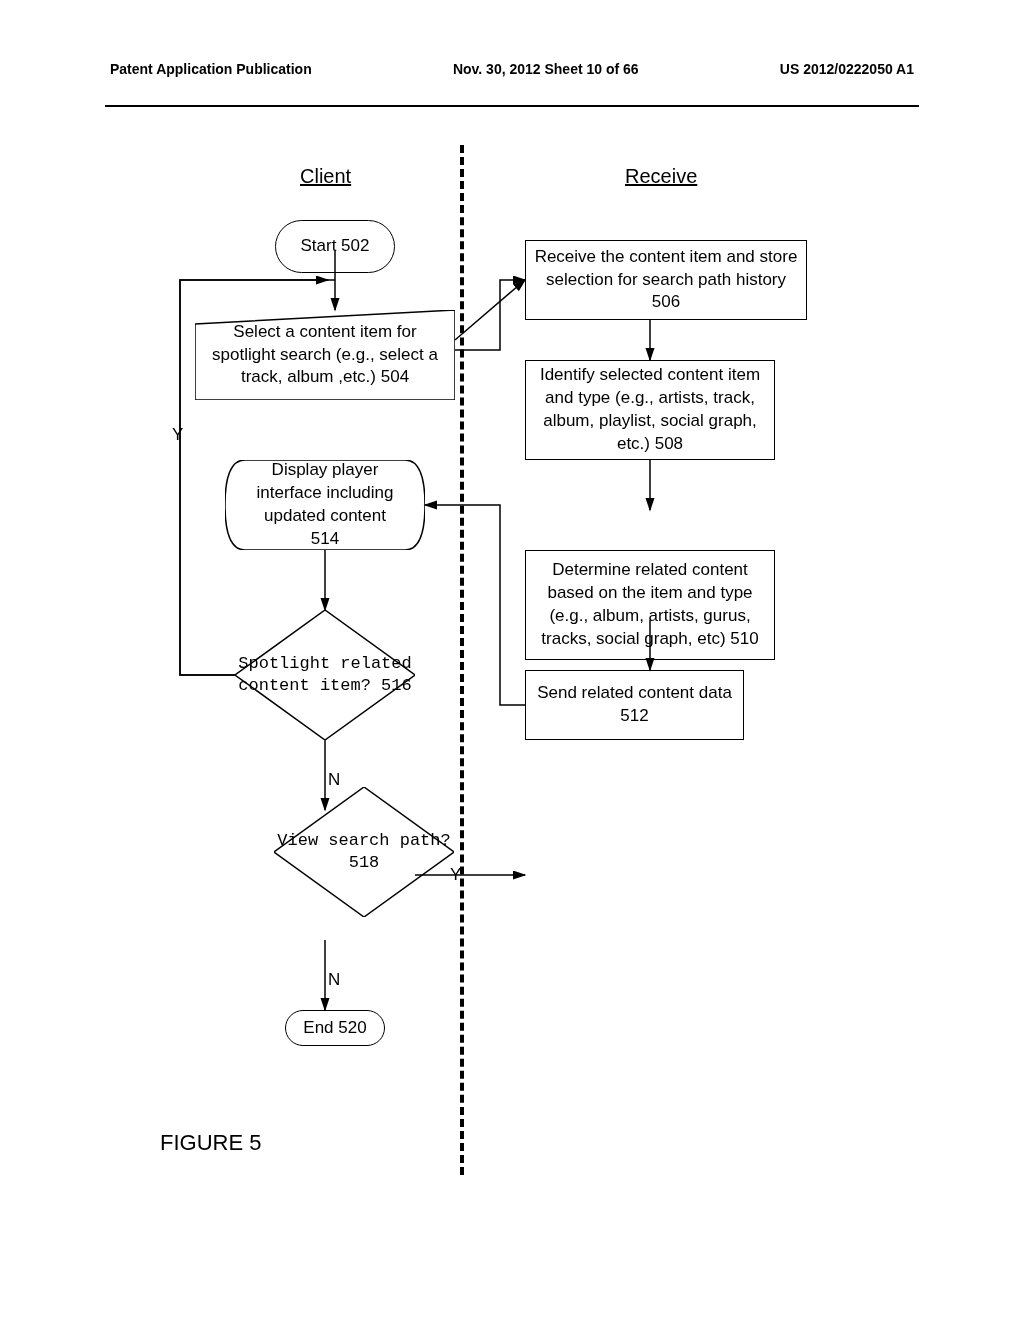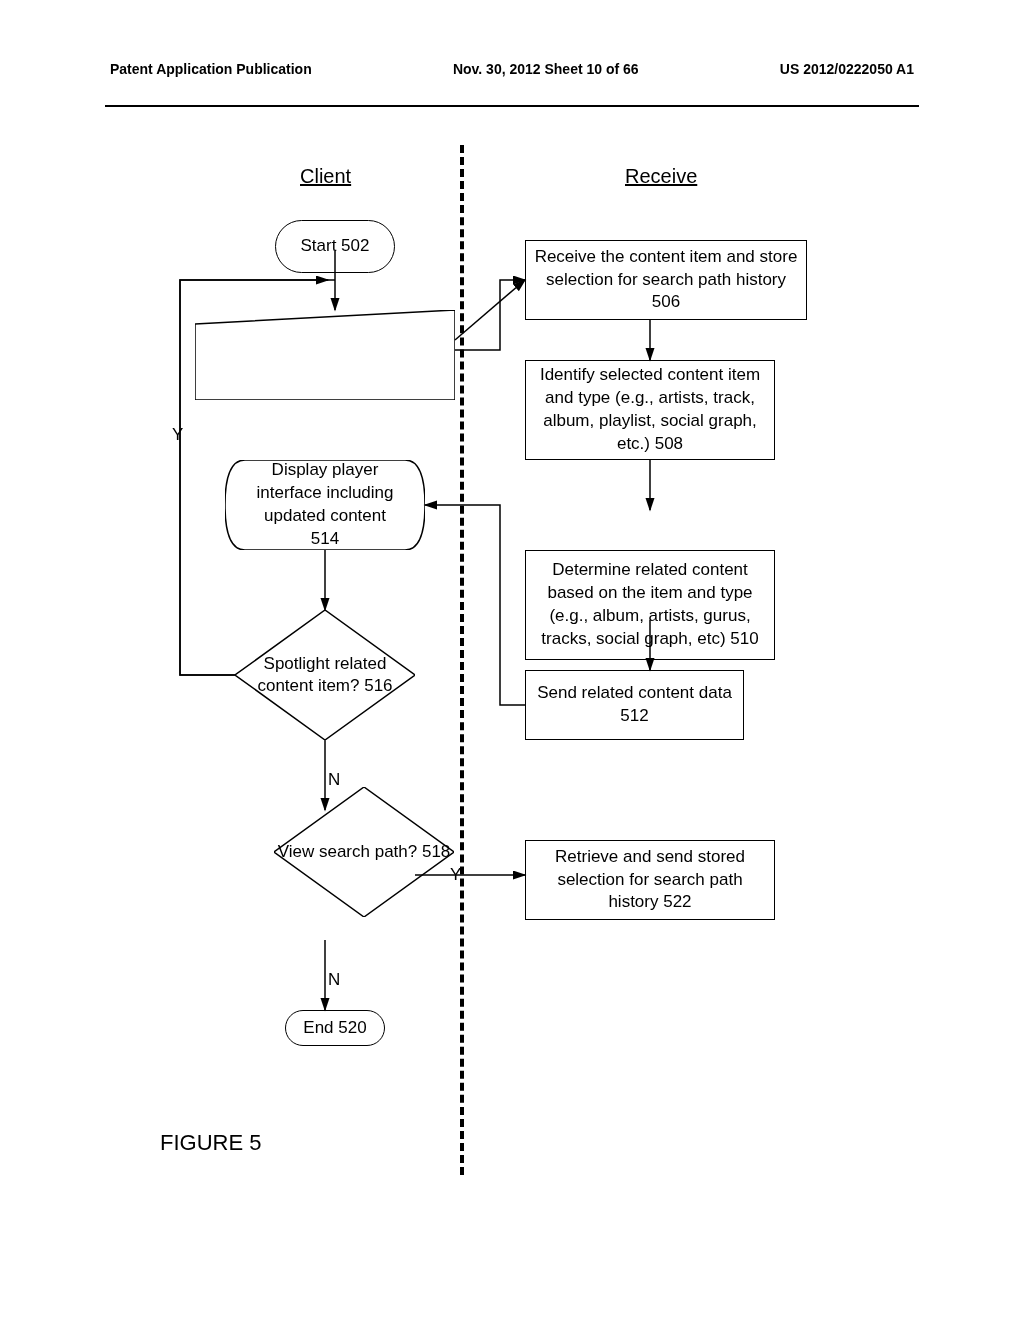--- a/index.html
+++ b/index.html
@@ -83,21 +83,22 @@
     line-height: 1.35;
   }
   .display-svg {
     position: absolute;
   }
 
   .diamond-wrap {
     position: absolute;
     display: flex;
     align-items: center;
-    justify-content: center;
+    justify-content: flex-start;
+    font-family: Liberation Mono, monospace;
   }
   .diamond-bg {
     position: absolute;
     width: 100%;
     height: 100%;
   }
   .diamond-text {
     position: relative;
     font-size: 17px;
     text-align: center;
@@ -145,20 +146,21 @@
   <div class="col-header col-server">Receive</div>
 
   <div class="divider"></div>
 
   <div class="box terminator" style="left:275px; top:220px; width:120px; height:53px;">Start 502</div>
 
   <div class="manual" style="left:195px; top:310px; width:260px; height:90px;">
     <svg width="260" height="90" viewBox="0 0 260 90">
       <polygon points="0,14 260,0 260,90 0,90" fill="#fff" stroke="#000" stroke-width="1.5"></polygon>
     </svg>
+    <div class="mtext">Select a content item for spotlight search (e.g., select a track, album ,etc.) 504</div>
   </div>
 
   <div class="display-box" style="left:225px; top:460px; width:200px; height:90px;">
     <svg class="display-svg" width="200" height="90" viewBox="0 0 200 90">
       <path d="M20,0 H180 Q200,0 200,45 Q200,90 180,90 H20 Q0,90 0,45 Q0,0 20,0 Z" fill="#fff" stroke="#000" stroke-width="1.5"></path>
     </svg>
     <div style="position:relative; z-index:2; padding:6px 26px; text-align:center;">Display player interface including updated content 514</div>
   </div>
 
   <div class="diamond-wrap" style="left:235px; top:610px; width:180px; height:130px;">
@@ -174,21 +176,20 @@
       </svg>
     <div class="diamond-text">View search path? 518</div>
   </div>
 
   <div class="box terminator" style="left:285px; top:1010px; width:100px; height:36px;">End 520</div>
 
   <div class="box" style="left:525px; top:240px; width:282px; height:80px;">Receive the content item and store selection for search path history  506</div>
   <div class="box" style="left:525px; top:360px; width:250px; height:100px;">Identify selected content item and type (e.g., artists, track, album, playlist, social graph, etc.) 508</div>
   <div class="box" style="left:525px; top:510px; width:250px; height:110px;margin-top:40px;">Determine related content based on the item and type (e.g., album, artists, gurus, tracks, social graph, etc)  510</div>
   <div class="box" style="left:525px; top:670px; width:219px; height:70px;">Send related content data 512</div>
-  <div class="box" style="left:525px; top:840px; width:250px; height:80px;">Retrieve and send stored selection for search path history 522</div>
 
   <div class="label" style="left:172px; top:425px;">Y</div>
   <div class="label" style="left:328px; top:770px;">N</div>
   <div class="label" style="left:450px; top:865px;">Y</div>
   <div class="label" style="left:328px; top:970px;">N</div>
 
   <div class="figcap">FIGURE 5</div>
 
   <svg class="flow" width="1024" height="1320">
     <defs>

